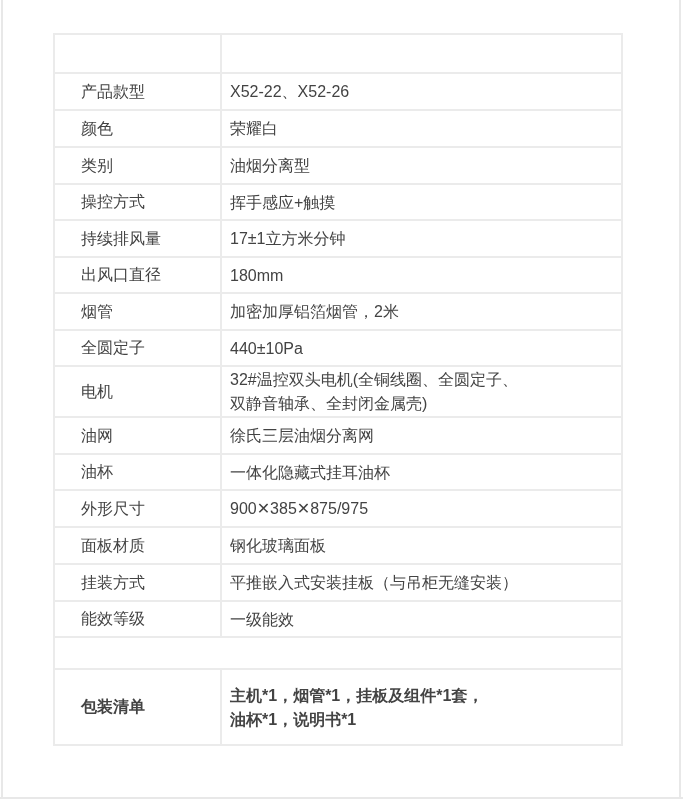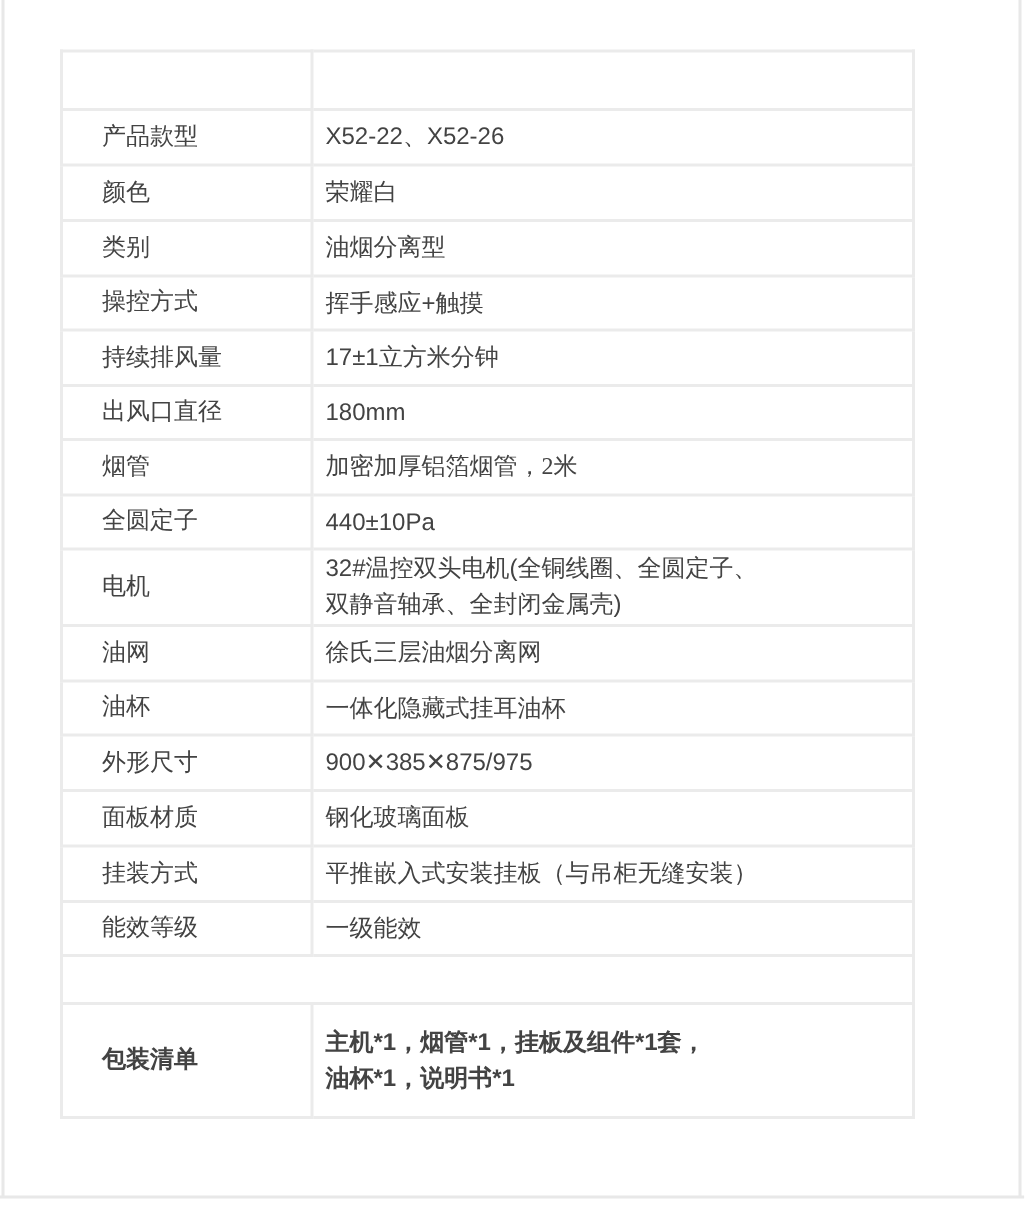--- a/index.html
+++ b/index.html
@@ -14,21 +14,21 @@
     width:683px;height:805px;
     background:var(--c-bg);
     overflow:hidden;
     font-family:"Liberation Sans","DejaVu Sans",sans-serif;
   }
   .edge{position:absolute;background:var(--c-edge);}
   .edge-left{left:1px;top:0;width:2px;height:798px;}
   .edge-right{left:679px;top:0;width:2px;height:798px;}
   .edge-bottom{left:0;top:797px;width:683px;height:2px;}
   .spec-table{
-    position:absolute;left:40px;top:33px;
+    position:absolute;left:53px;top:33px;
     width:568px;
     border-collapse:collapse;
     table-layout:fixed;
   }
   .spec-table td{
     border:2px solid var(--c-border);
     font-size:16px;
     line-height:24px;
     color:var(--c-text);
     vertical-align:middle;
@@ -79,21 +79,21 @@
           <td class="value-cell">挥手感应+触摸</td>
         </tr>
         <tr style="height: 37px; padding-left: 31px;">
           <td class="label-cell">持续排风量</td>
           <td class="value-cell">17±1立方米分钟</td>
         </tr>
         <tr style="height: 36px;">
           <td class="label-cell">出风口直径</td>
           <td class="value-cell">180mm</td>
         </tr>
-        <tr style="height: 37px; font-family: Liberation Serif, serif;">
+        <tr style="height: 37px;">
           <td class="label-cell">烟管</td>
           <td class="value-cell">加密加厚铝箔烟管，2米</td>
         </tr>
         <tr style="height: 36px;">
           <td class="label-cell">全圆定子</td>
           <td class="value-cell">440±10Pa</td>
         </tr>
         <tr style="height: 46px; margin-top: 44px;">
           <td class="label-cell">电机</td>
           <td class="value-cell">32#温控双头电机(全铜线圈、全圆定子、

